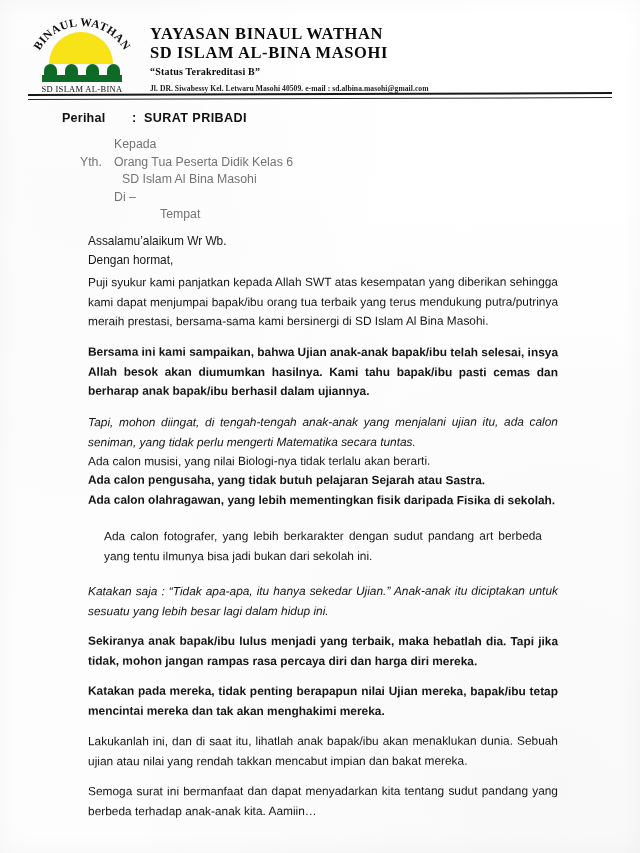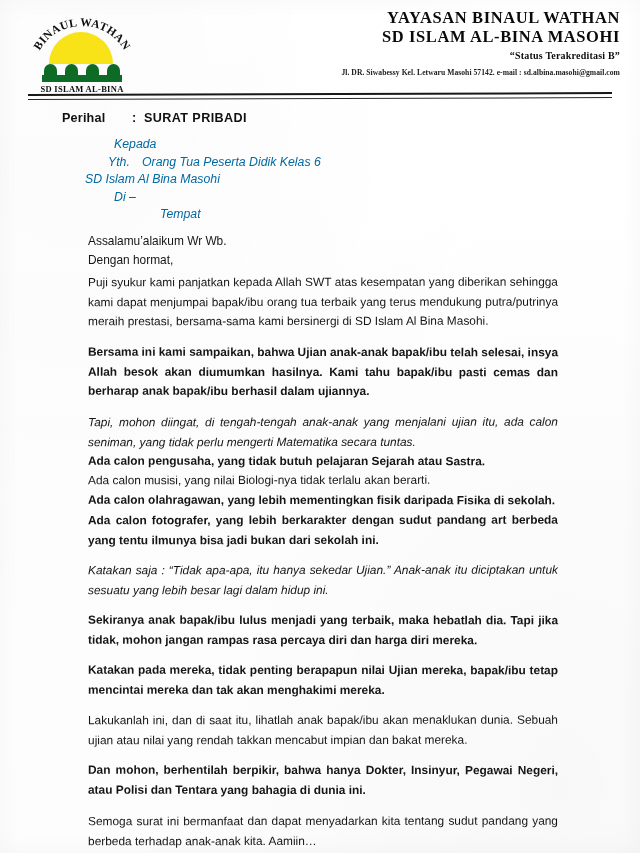--- a/index.html
+++ b/index.html
@@ -103,30 +103,30 @@
     border-radius: 7px 7px 0 0;
   }
   .logo-caption {
     position: absolute;
     left: 0;
     top: 70px;
     width: 112px;
     text-align: center;
     font-family: "Liberation Serif", serif;
     font-size: 8.5px;
-    font-weight: bold;
+    font-weight: normal;
     letter-spacing: 0.3px;
     color: #111;
   }
   .head-text {
     position: absolute;
     left: 150px;
-    top: 0;
+    top: 16px;
     width: 470px;
-    text-align: right;
+    text-align: left;
     font-family: "Liberation Serif", serif;
     color: #0d0d0d;
   }
   .head-line1,
   .head-line2 {
     font-size: 16.5px;
     font-weight: bold;
     letter-spacing: 0.6px;
     line-height: 19px;
     white-space: nowrap;
@@ -197,31 +197,30 @@
   }
   .subject-value {
     letter-spacing: 0.4px;
   }
   .addressee {
     position: absolute;
     left: 38px;
     top: 136px;
     width: 420px;
     font-size: 12.3px;
-    color: #0369a1;
+    color: #737373;
     line-height: 17.5px;
-    font-style: italic;
   }
   .addr-kepada { margin-left: 76px; }
   .addr-yth {
     display: flex;
     margin-left: 42px;
   }
-  .addr-yth-label { width: 34px; margin-left: 28px; }
-  .addr-school { margin-left: 47px; }
+  .addr-yth-label { width: 34px; }
+  .addr-school { margin-left: 84px; }
   .addr-di { margin-left: 76px; }
   .addr-tempat { margin-left: 122px; }
 
   
   .body-block {
     position: absolute;
     left: 88px;
     top: 232px;
     width: 470px;
     font-size: 11.9px;
@@ -273,21 +272,21 @@
         </div>
         <div class="logo-base-bar"></div>
       </div>
       <div class="logo-caption">SD ISLAM AL-BINA</div>
     </div>
 
     <div class="head-text">
       <div class="head-line1">YAYASAN BINAUL WATHAN</div>
       <div class="head-line2">SD ISLAM AL-BINA MASOHI</div>
       <div class="head-line3">“Status Terakreditasi B”</div>
-      <div class="head-addr">Jl. DR. Siwabessy Kel. Letwaru Masohi 57142. e-mail : sd.albina.masohi@gmail.com</div>
+      <div class="head-addr">Jl. DR. Siwabessy Kel. Letwaru Masohi 40509. e-mail : sd.albina.masohi@gmail.com</div>
     </div>
   </div>
 
   <div class="rule-wrap">
     <div class="rule-thick"></div>
     <div class="rule-thin"></div>
   </div>
 
   <div class="subject-block">
     <div class="subject-row">
@@ -311,28 +310,27 @@
   <div class="body-block">
     <div class="greet">
       <p>Assalamu’alaikum Wr Wb.</p>
       <p>Dengan hormat,</p>
     </div>
     <div id="paragraphs">
         <p class="para skew-a">Puji syukur kami panjatkan kepada Allah SWT atas kesempatan yang diberikan sehingga kami dapat menjumpai bapak/ibu orang tua terbaik yang terus mendukung putra/putrinya meraih prestasi, bersama-sama kami bersinergi di SD Islam Al Bina Masohi.</p>
         <p class="para skew-b">Bersama ini kami sampaikan, bahwa Ujian anak-anak bapak/ibu telah selesai, insya Allah besok akan diumumkan hasilnya. Kami tahu bapak/ibu pasti cemas dan berharap anak bapak/ibu berhasil dalam ujiannya.</p>
         <div style="margin-bottom: 11px;">
           <p class="para skew-a slant" style="margin: 0px; text-align: justify;">Tapi, mohon diingat, di tengah-tengah anak-anak yang menjalani ujian itu, ada calon seniman, yang tidak perlu mengerti Matematika secara tuntas.</p>
+          <p class="para skew-a" style="margin: 0px; text-align: left;">Ada calon musisi, yang nilai Biologi-nya tidak terlalu akan berarti.</p>
           <p class="para skew-b" style="margin: 0px; text-align: left;">Ada calon pengusaha, yang tidak butuh pelajaran Sejarah atau Sastra.</p>
-          <p class="para skew-a" style="margin: 0px; text-align: left;">Ada calon musisi, yang nilai Biologi-nya tidak terlalu akan berarti.</p>
           <p class="para skew-b" style="margin: 0px; text-align: left;">Ada calon olahragawan, yang lebih mementingkan fisik daripada Fisika di sekolah.</p>
-          <p class="para skew-a" style="margin: 0px; text-align: justify; font-weight: bold;">Ada calon fotografer, yang lebih berkarakter dengan sudut pandang art berbeda yang tentu ilmunya bisa jadi bukan dari sekolah ini.</p>
+          <p class="para skew-a" style="margin: 16px; text-align: justify;">Ada calon fotografer, yang lebih berkarakter dengan sudut pandang art berbeda yang tentu ilmunya bisa jadi bukan dari sekolah ini.</p>
         </div>
         <p class="para skew-a slant">Katakan saja : “Tidak apa-apa, itu hanya sekedar Ujian.” Anak-anak itu diciptakan untuk sesuatu yang lebih besar lagi dalam hidup ini.</p>
         <p class="para skew-b">Sekiranya anak bapak/ibu lulus menjadi yang terbaik, maka hebatlah dia. Tapi jika tidak, mohon jangan rampas rasa percaya diri dan harga diri mereka.</p>
         <p class="para skew-b">Katakan pada mereka, tidak penting berapapun nilai Ujian mereka, bapak/ibu tetap mencintai mereka dan tak akan menghakimi mereka.</p>
         <p class="para skew-a">Lakukanlah ini, dan di saat itu, lihatlah anak bapak/ibu akan menaklukan dunia. Sebuah ujian atau nilai yang rendah takkan mencabut impian dan bakat mereka.</p>
-        <p class="para skew-b">Dan mohon, berhentilah berpikir, bahwa hanya Dokter, Insinyur, Pegawai Negeri, atau Polisi dan Tentara yang bahagia di dunia ini.</p>
         <p class="para skew-a">Semoga surat ini bermanfaat dan dapat menyadarkan kita tentang sudut pandang yang berbeda terhadap anak-anak kita. Aamiin…</p>
       </div>
   </div>
 
   <div class="edge-shade"></div>
 </div>
 
 </body></html>

